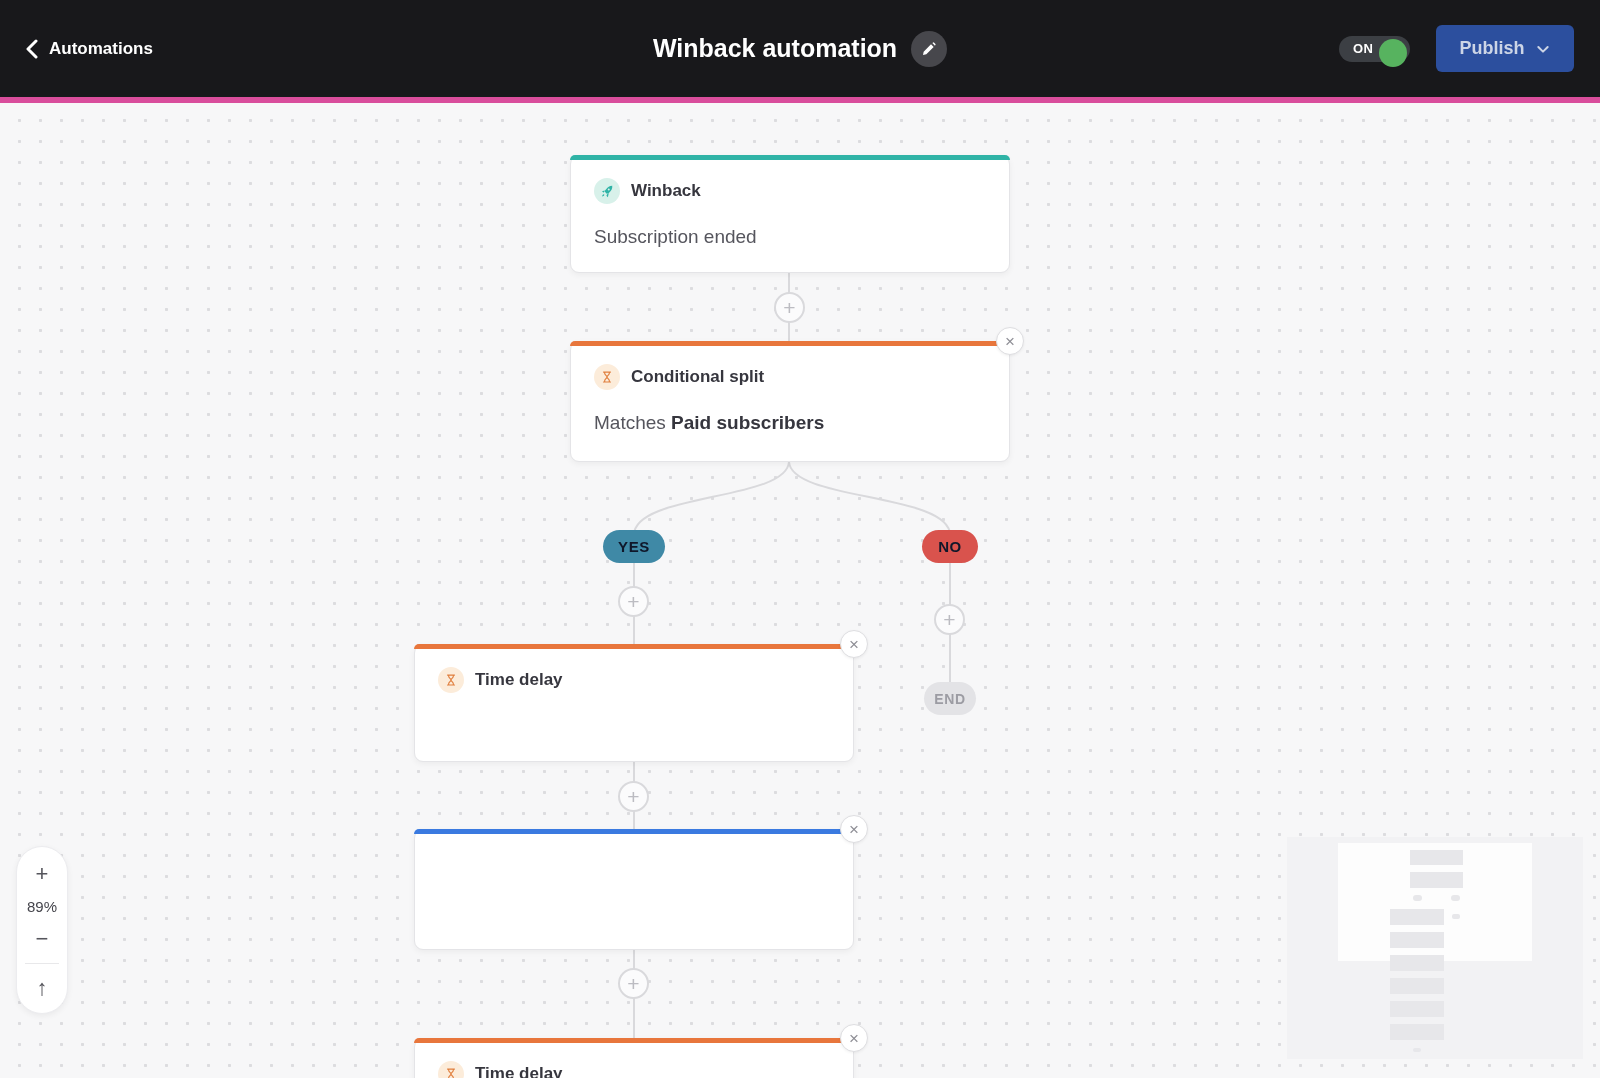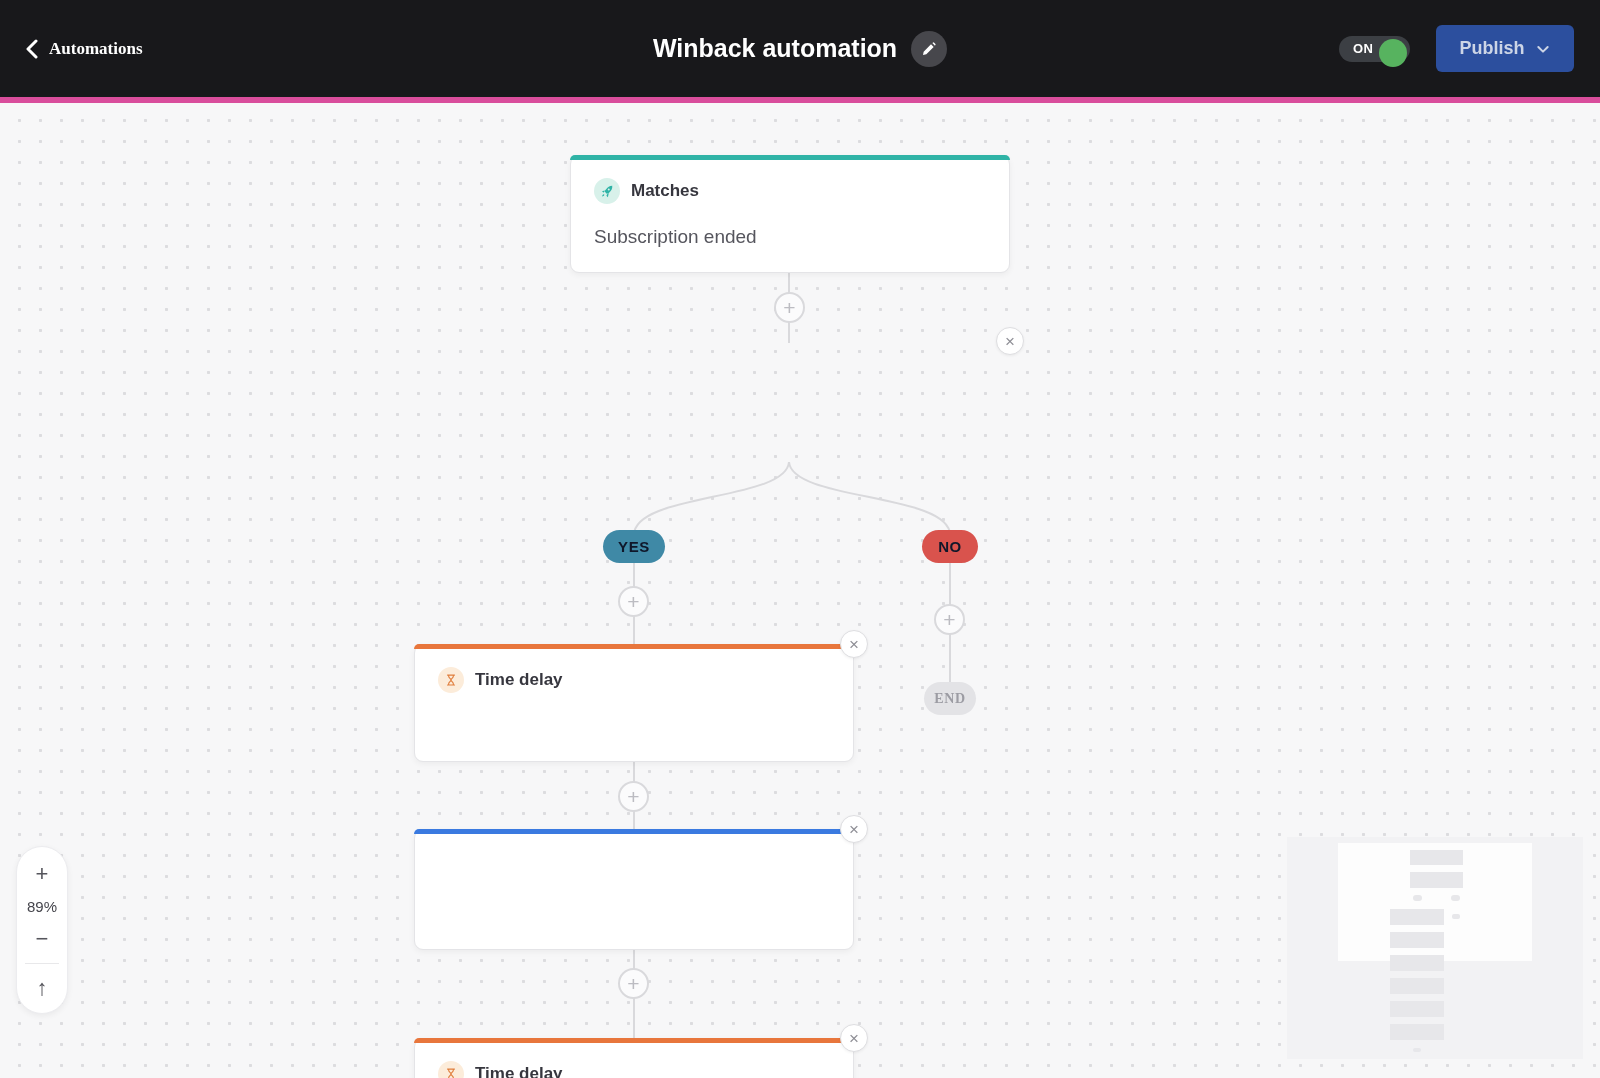--- a/index.html
+++ b/index.html
@@ -2,21 +2,21 @@
 <html><head>
 <meta charset="utf-8">
 <style>
   * { margin:0; padding:0; box-sizing:border-box; }
   html,body { width:1600px; height:1078px; overflow:hidden; font-family:"Liberation Sans","DejaVu Sans",sans-serif; background:#f7f7f8; }
 
   
   .topbar { position:relative; height:97px; background:#18181b; display:flex; align-items:center; }
   .back-link { position:absolute; left:24px; top:0; height:97px; display:flex; align-items:center; gap:9px; color:#fff; cursor:pointer; }
   .back-link .chev { display:flex; }
-  .back-label { font-size:17px; font-weight:700; color:#fff;font-family:Liberation Serif, serif; }
+  .back-label { font-size:17px; font-weight:700; color:#fff; }
   .title-wrap { position:absolute; left:0; right:0; top:0; height:97px; display:flex; align-items:center; justify-content:center; gap:14px; pointer-events:none; }
   .page-title { font-size:25px; font-weight:700; color:#fff; }
   .edit-btn { pointer-events:auto; width:36px; height:36px; border-radius:50%; background:#47474c; display:flex; align-items:center; justify-content:center; cursor:pointer; }
   .header-right { position:absolute; right:26px; top:0; height:97px; display:flex; align-items:center; gap:26px; }
   .toggle { width:71px; height:26px; border-radius:17px; background:#3c3f44; display:flex; align-items:center; cursor:pointer; position:relative; }
   .toggle-label { font-size:13px; font-weight:700; color:#fff; margin-left:14px; letter-spacing:.3px; }
   .toggle-knob { position:absolute; right:3px; top:3px; width:28px; height:28px; border-radius:50%; background:#57b35f; }
   .publish-btn { height:47px; min-width:138px; padding:0 20px; border-radius:6px; background:#2c4f9e; display:flex; align-items:center; justify-content:center; gap:10px; cursor:pointer; }
   .publish-label { font-size:18px; font-weight:700; color:#ccd5e6; }
   .accent-bar { height:6px; background:#d94d9c; }
@@ -70,21 +70,21 @@
   .x-conditional { left:996px; top:224px; }
   .x-td1   { left:840px; top:527px; }
   .x-email { left:840px; top:712px; }
   .x-td2   { left:840px; top:921px; }
 
   
   .pill { position:absolute; height:33px; border-radius:17px; display:flex; align-items:center; justify-content:center;
     font-size:15px; font-weight:700; color:#0f172a; letter-spacing:.6px; }
   .pill-yes { left:603px; top:427px; width:62px; background:#3f89a6; }
   .pill-no  { left:922px; top:427px; width:56px; background:#d9534d; }
-  .pill-end { left:924px; top:579px; width:52px; background:#e3e3e6; color:#9c9ca3; font-size:14px;font-family:Liberation Serif, serif; }
+  .pill-end { left:924px; top:579px; width:52px; background:#e3e3e6; color:#9c9ca3; font-size:14px; }
 
   
   .zoom-panel { position:absolute; left:16px; top:743px; width:52px; background:#fff; border:1px solid #ececef;
     border-radius:26px; box-shadow:0 2px 6px rgba(0,0,0,.06); display:flex; flex-direction:column; align-items:center;
     padding:16px 0 14px; gap:13px; }
   .zoom-btn { font-size:22px; color:#55555c; cursor:pointer; line-height:1; font-weight:400; }
   .zoom-level { font-size:15px; color:#45454c; }
   .zoom-divider { width:34px; height:1px; background:#e8e8ea; }
 
   
@@ -141,29 +141,42 @@
   <div class="vline line-2"></div>
   <div class="vline line-3"></div>
 
   <div class="node node-trigger">
     <div class="node-head">
       <span class="icon-circle circ-teal">
         <svg width="14" height="14" viewBox="0 0 24 24">
             <path d="M21 3c.5 5-1.5 8.5-5 11.5l-3.5 3-5-5 3-3.5C13.5 5.5 16 3 21 3zM15 7.6a1.7 1.7 0 1 0 .02 3.4 1.7 1.7 0 0 0-.02-3.4zM8 11l-4.5 1.5L6 15l2-4zm5 5l-2 4 2.5 2.5L15 16zM6.5 17.5c-1.6.3-2.6 2.2-3 4 1.8-.4 3.7-1.4 4-3l-1-1z" fill="#2fb3a6"></path>
           </svg>
       </span>
-      <span class="node-label">Matches</span>
+      <span class="node-label">Winback</span>
     </div>
     <div class="node-body">
       <span>Subscription ended</span>
     </div>
   </div>
 
   <div class="plus-btn plus-1">+</div>
 
+  <div class="node node-conditional">
+    <div class="node-head">
+      <span class="icon-circle circ-orange">
+        <svg width="14" height="14" viewBox="0 0 24 24" fill="none" stroke="#e07f3e" stroke-width="2" stroke-linecap="round">
+            <path d="M6 3.5h12M6 20.5h12M8 3.5v2.2c0 2.6 4 4.3 4 6.3s-4 3.7-4 6.3v2.2M16 3.5v2.2c0 2.6-4 4.3-4 6.3s4 3.7 4 6.3v2.2"></path>
+          </svg>
+      </span>
+      <span class="node-label">Conditional split</span>
+    </div>
+    <div class="node-body">
+      <span>Matches </span><b>Paid subscribers</b>
+    </div>
+  </div>
   <div class="x-btn x-conditional">×</div>
 
   <div class="pill pill-yes">YES</div>
   <div class="pill pill-no">NO</div>
 
   <div class="plus-btn plus-2">+</div>
   <div class="plus-btn plus-3">+</div>
   <div class="pill pill-end">END</div>
 
   <div class="node node-td1">

